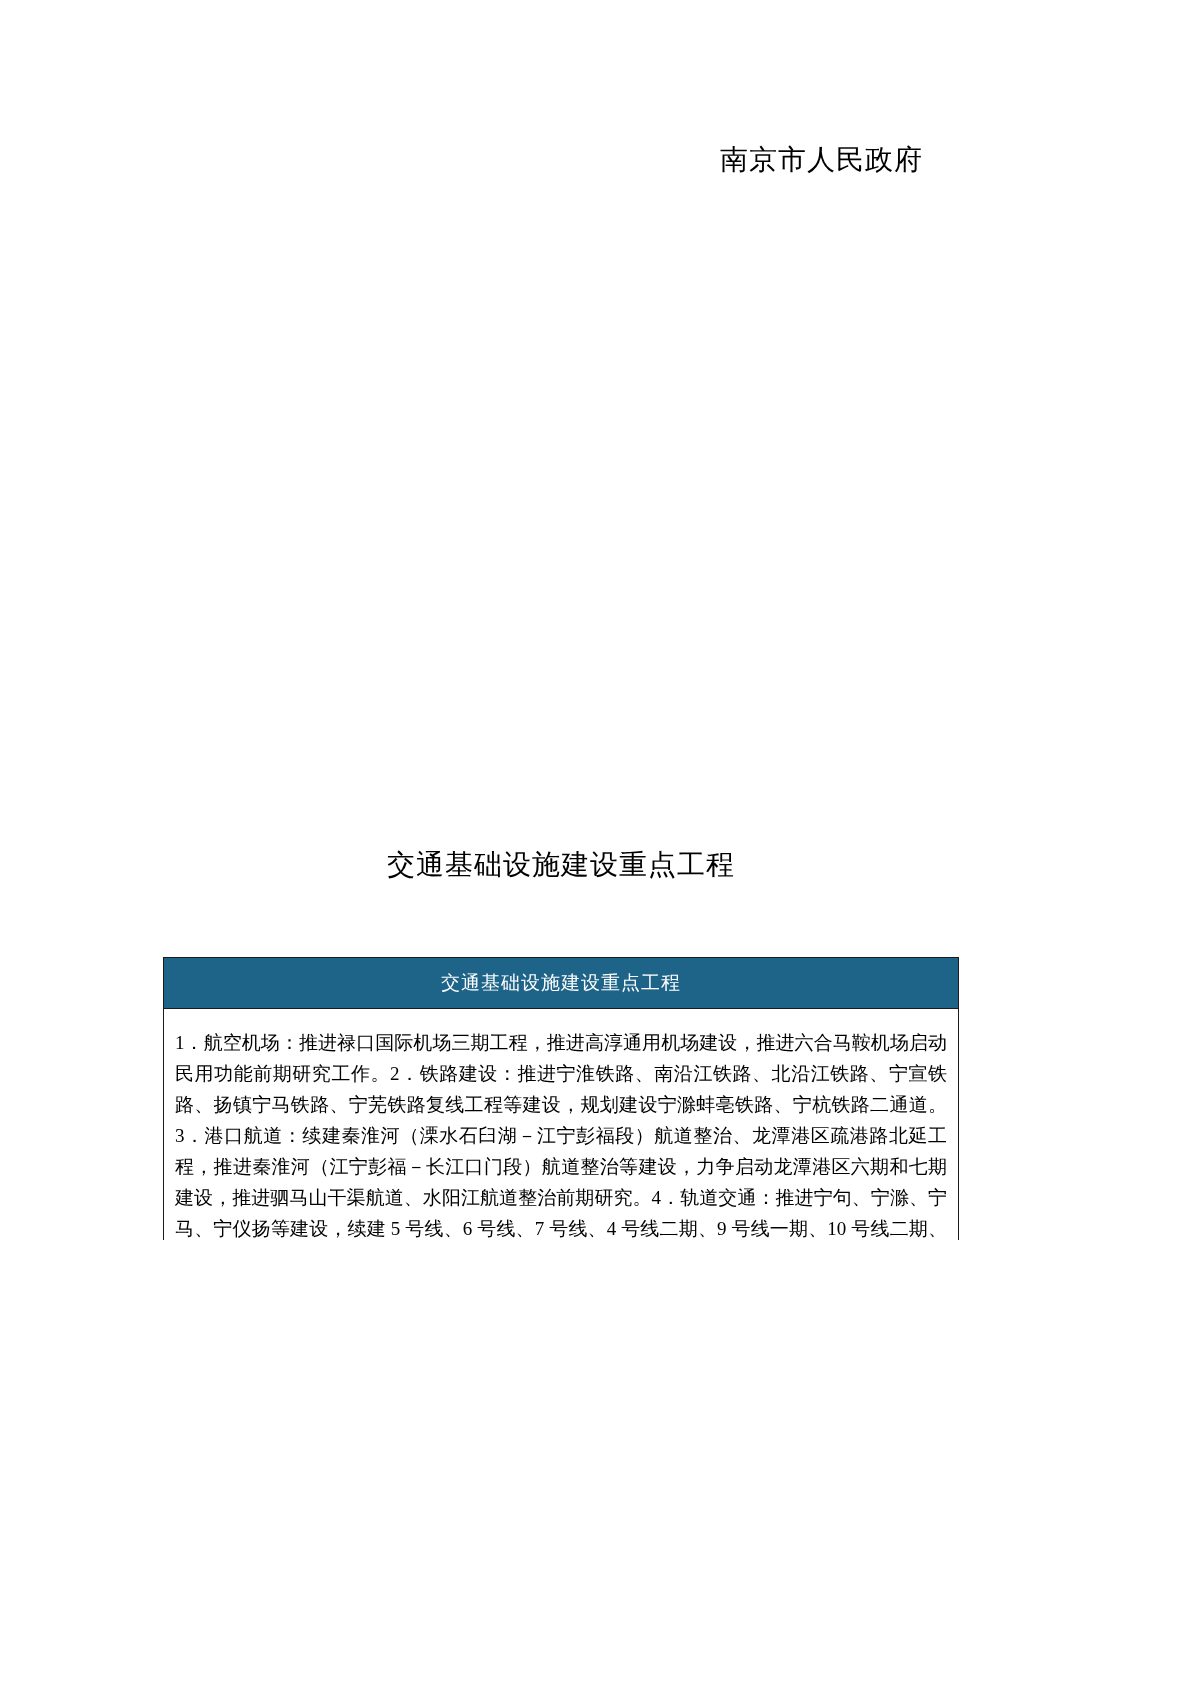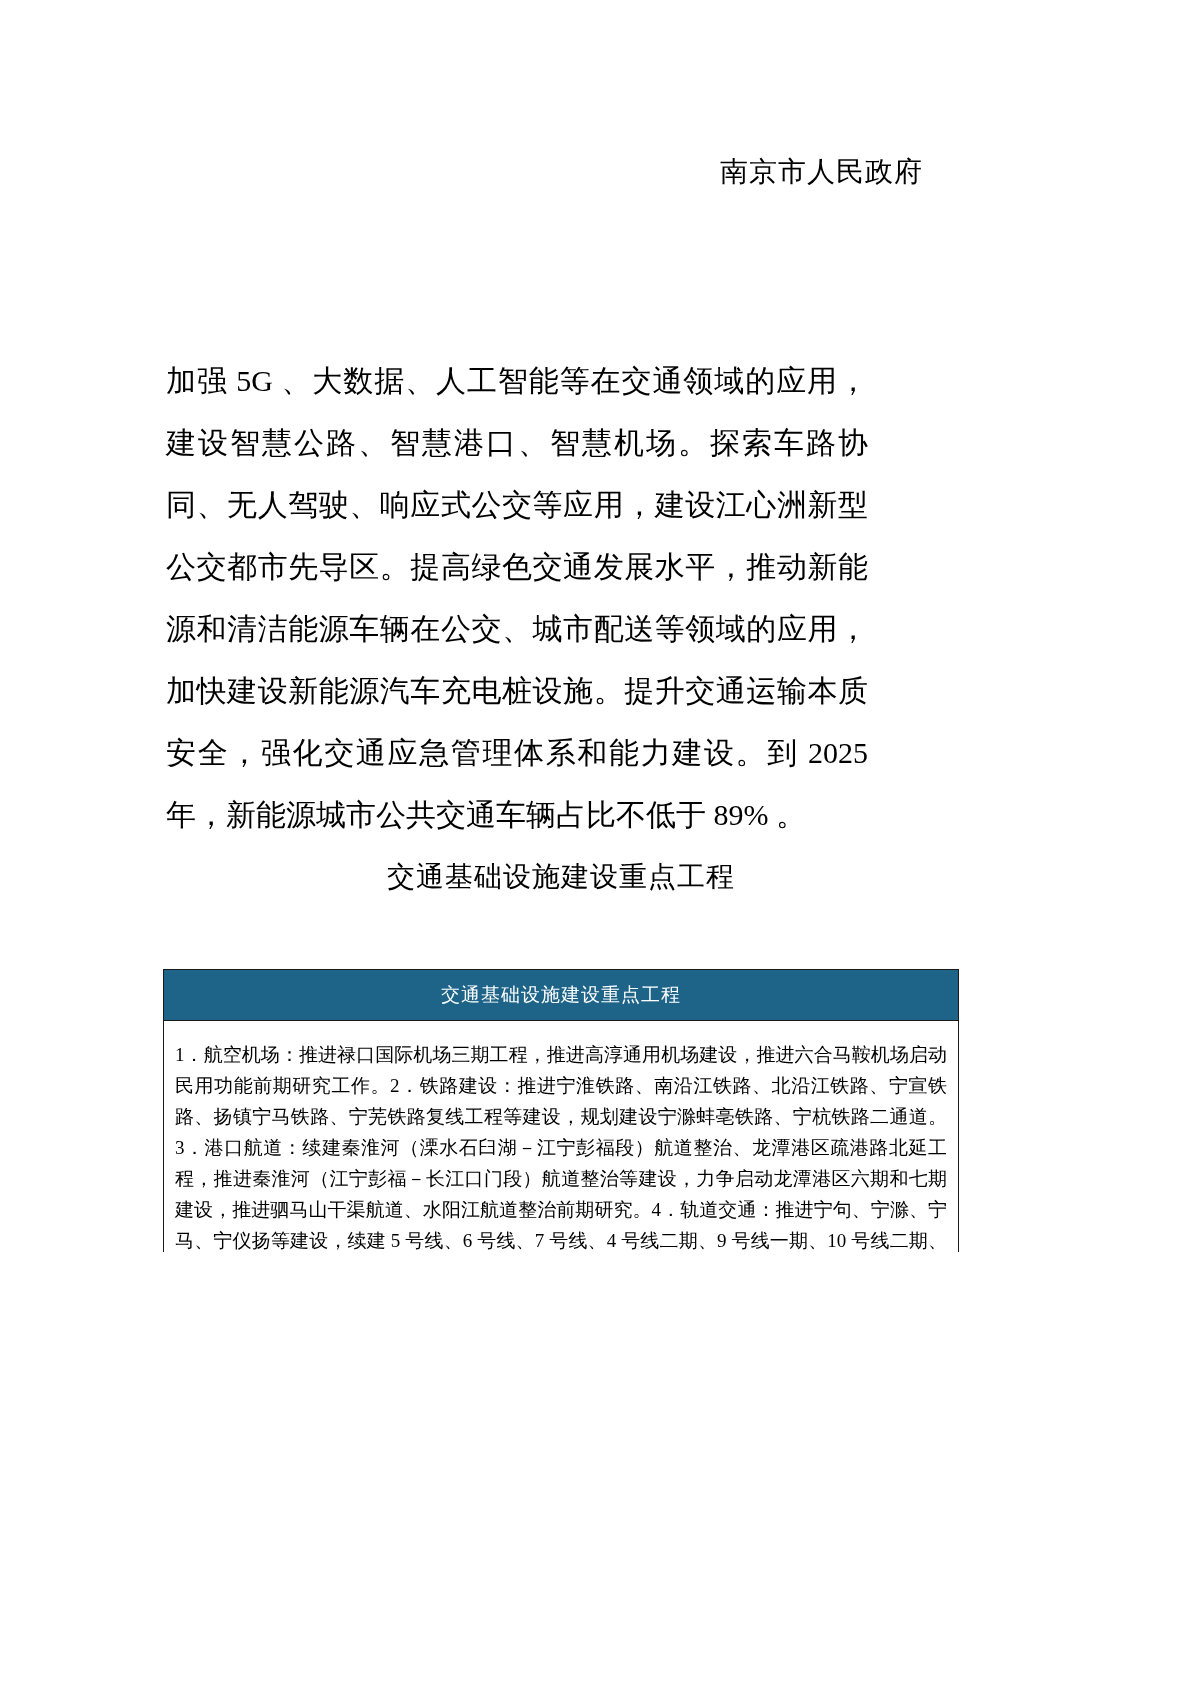--- a/index.html
+++ b/index.html
@@ -1,20 +1,20 @@
 <!DOCTYPE html>
 <html><head>
 <meta charset="utf-8">
 <style>
   html, body { margin: 0; padding: 0; background: #ffffff; }
   .doc {
     position: relative;
     width: 1191px;
     height: 1240px;
-    margin: 12px auto;
+    margin: 0 auto;
     background: #ffffff;
     color: #000000;
     font-family: "Liberation Serif", "DejaVu Serif", serif;
     overflow: hidden;
   }
   .org-name {
     position: absolute;
     left: 720px;
     top: 141px;
     font-size: 28px;
@@ -76,21 +76,20 @@
     text-justify: inter-character;
   }
 </style>
 </head>
 <body>
 
 <div class="doc">
   <div class="org-name">南京市人民政府</div>
 
 
-  <div class="body-paragraph">加强 5G 、大数据、人工智能等在交通领域的应用，建设智慧公路、智慧港口、智慧机场。探索车路协同、无人驾驶、响应式公交等应用，建设江心洲新型公交都市先导区。提高绿色交通发展水平，推动新能源和清洁能源车辆在公交、城市配送等领域的应用，加快建设新能源汽车充电桩设施。提升交通运输本质安全，强化交通应急管理体系和能力建设。到 2025 年，新能源城市公共交通车辆占比不低于 89% 。</div>
 
   <div class="table-caption">交通基础设施建设重点工程</div>
 
   <div class="key-projects-table">
     <div class="table-header">交通基础设施建设重点工程</div>
     <div class="table-body">1．航空机场：推进禄口国际机场三期工程，推进高淳通用机场建设，推进六合马鞍机场启动民用功能前期研究工作。2．铁路建设：推进宁淮铁路、南沿江铁路、北沿江铁路、宁宣铁路、扬镇宁马铁路、宁芜铁路复线工程等建设，规划建设宁滁蚌亳铁路、宁杭铁路二通道。3．港口航道：续建秦淮河（溧水石臼湖－江宁彭福段）航道整治、龙潭港区疏港路北延工程，推进秦淮河（江宁彭福－长江口门段）航道整治等建设，力争启动龙潭港区六期和七期建设，推进驷马山干渠航道、水阳江航道整治前期研究。4．轨道交通：推进宁句、宁滁、宁马、宁仪扬等建设，续建 5 号线、6 号线、7 号线、4 号线二期、9 号线一期、10 号线二期、1 号线北延、2 号线西延、宁天线南延，建设 3 号线三期、11 号线一期，开展市域快线 18 号线建设、16 号线、14 号线等前期研究。5．过江通道：续建建宁西路过江通道、和燕路南段过江通道、仙新路过江通道、龙潭过江通道，推进地铁 4 号线过江通道、锦文路过江通道、上元门过江通道和宁仪城际铁路过江通道等建设，做好七乡河过江通道项目储备。6．高速公路：续建宁合高速江苏段改扩建、宁马高速公路江苏段改扩建、高淳至宣城高速公路江苏段，推进南京至滁州高速公路江苏段、南京至盐城高速公路、都市圈环线高速公路禄口至全椒段、仪征至禄口机场高速公路、龙潭过江通道南接线等建设，推进南京至广德高速公路江苏段、南京至黄山高速公路江苏段、南京至和县高速公路江苏段等前期工作。</div>
   </div>
 </div>
 
 </body></html>

